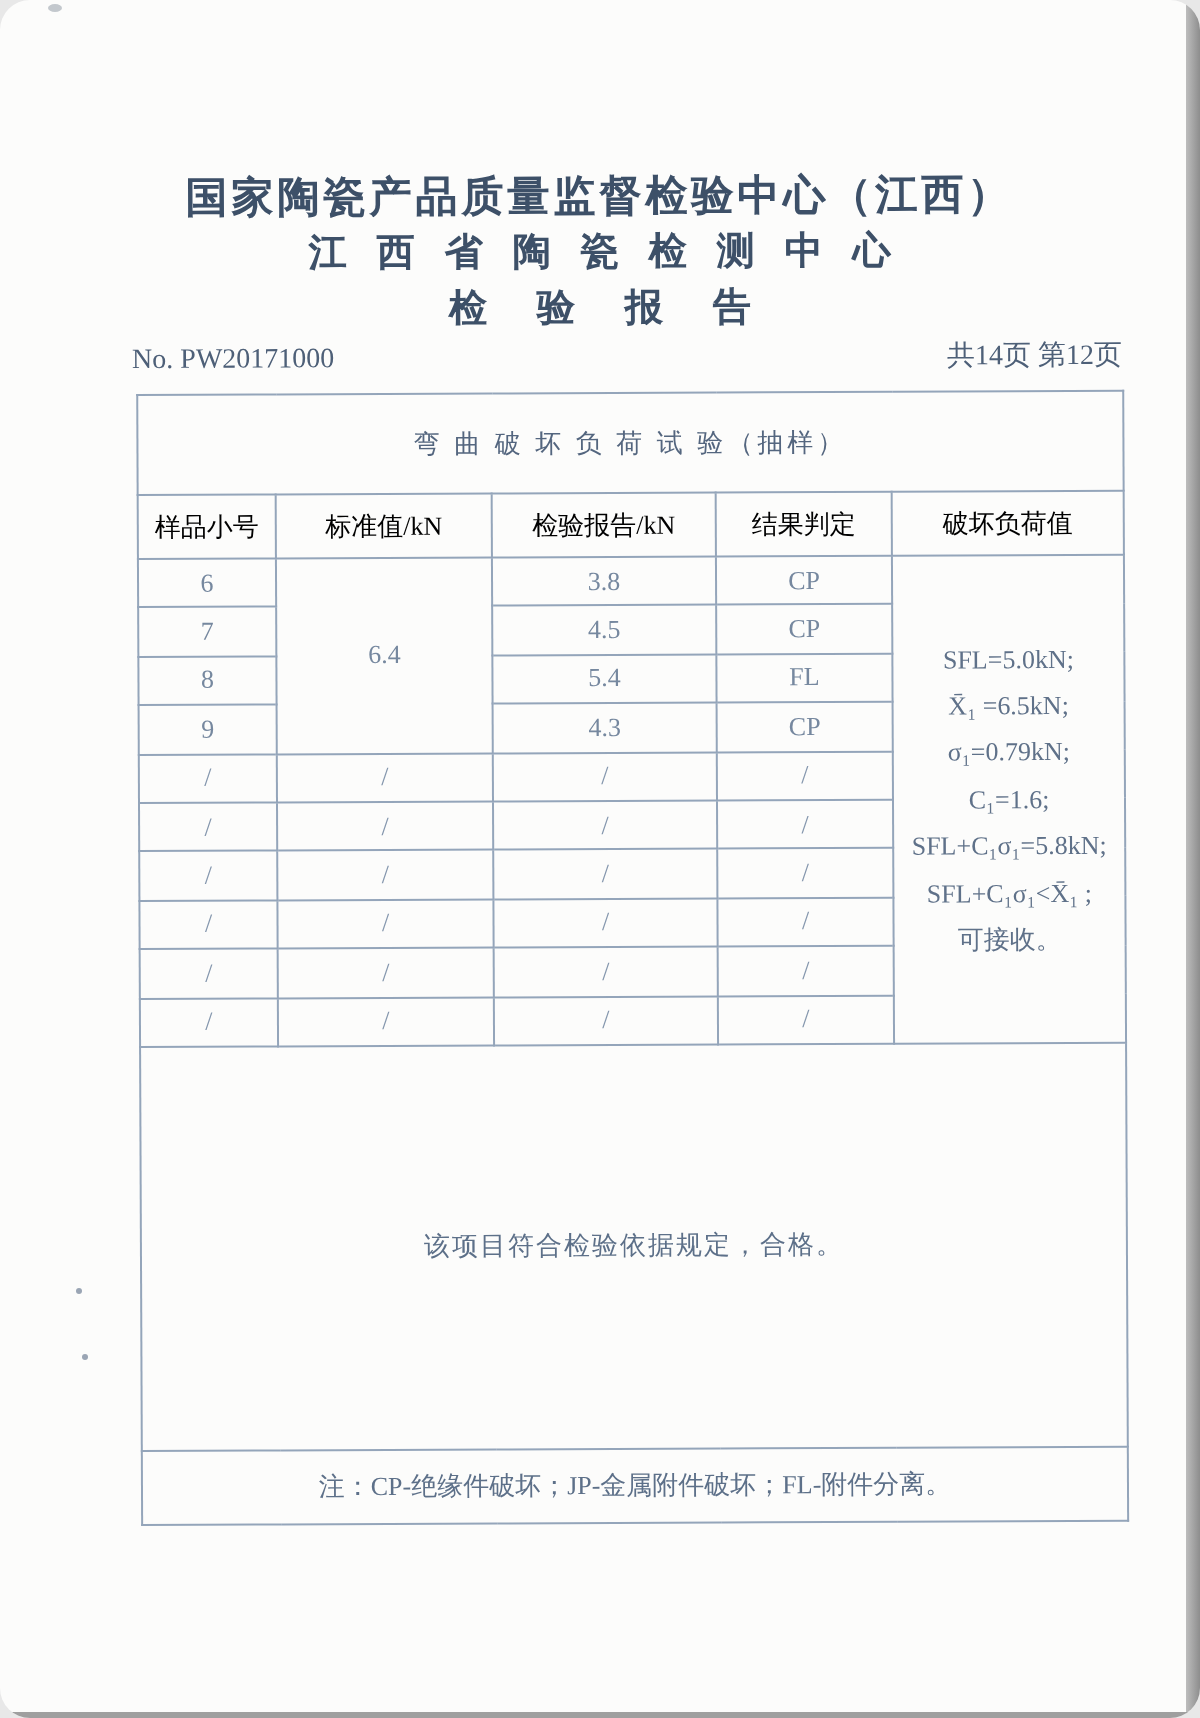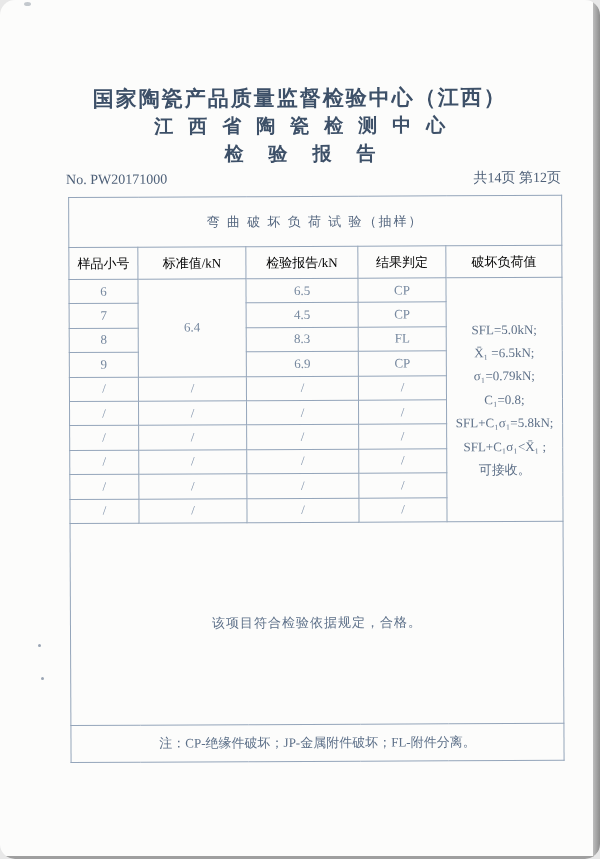--- a/index.html
+++ b/index.html
@@ -81,45 +81,45 @@
           <th>样品小号</th>
           <th>标准值/kN</th>
           <th>检验报告/kN</th>
           <th>结果判定</th>
           <th>破坏负荷值</th>
         </tr>
 
         <tr class="data-row">
           <td>6</td>
           <td rowspan="4">6.4</td>
-          <td>6.5</td>
+          <td>3.8</td>
           <td>CP</td>
           <td rowspan="10" class="result-cell">
             <div>SFL=5.0kN;</div>
             <div>X̄₁ =6.5kN;</div>
             <div>σ₁=0.79kN;</div>
-            <div>C₁=0.8;</div>
+            <div>C₁=1.6;</div>
             <div>SFL+C₁σ₁=5.8kN;</div>
             <div>SFL+C₁σ₁&lt;X̄₁ ;</div>
             <div>可接收。</div>
           </td>
         </tr>
         <tr class="data-row">
           <td>7</td>
           <td>4.5</td>
           <td>CP</td>
         </tr>
         <tr class="data-row">
           <td>8</td>
-          <td>8.3</td>
+          <td>5.4</td>
           <td>FL</td>
         </tr>
         <tr class="data-row">
           <td>9</td>
-          <td>6.9</td>
+          <td>4.3</td>
           <td>CP</td>
         </tr>
 
         <tr class="data-row">
           <td class="slash">/</td>
           <td class="slash">/</td>
           <td class="slash">/</td>
           <td class="slash">/</td>
         </tr>
         <tr class="data-row">

